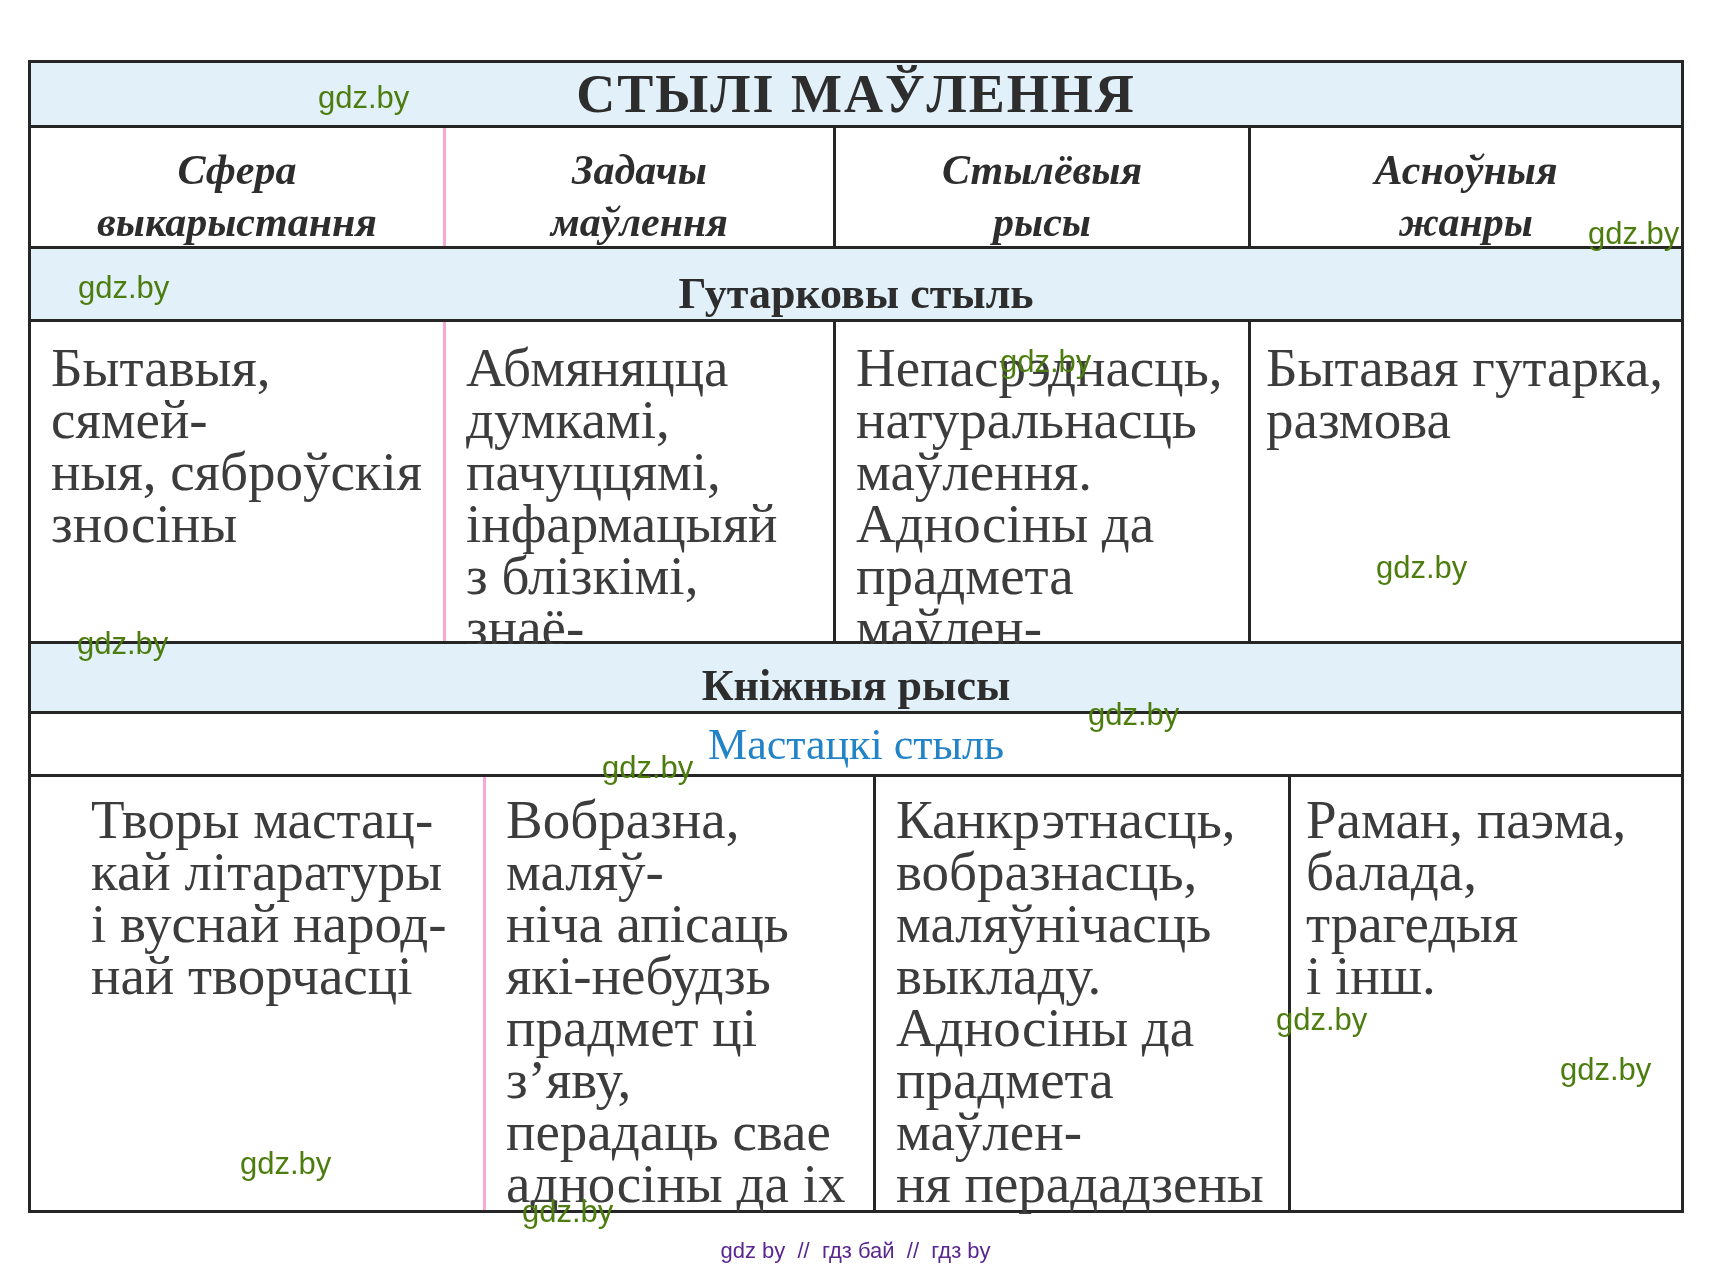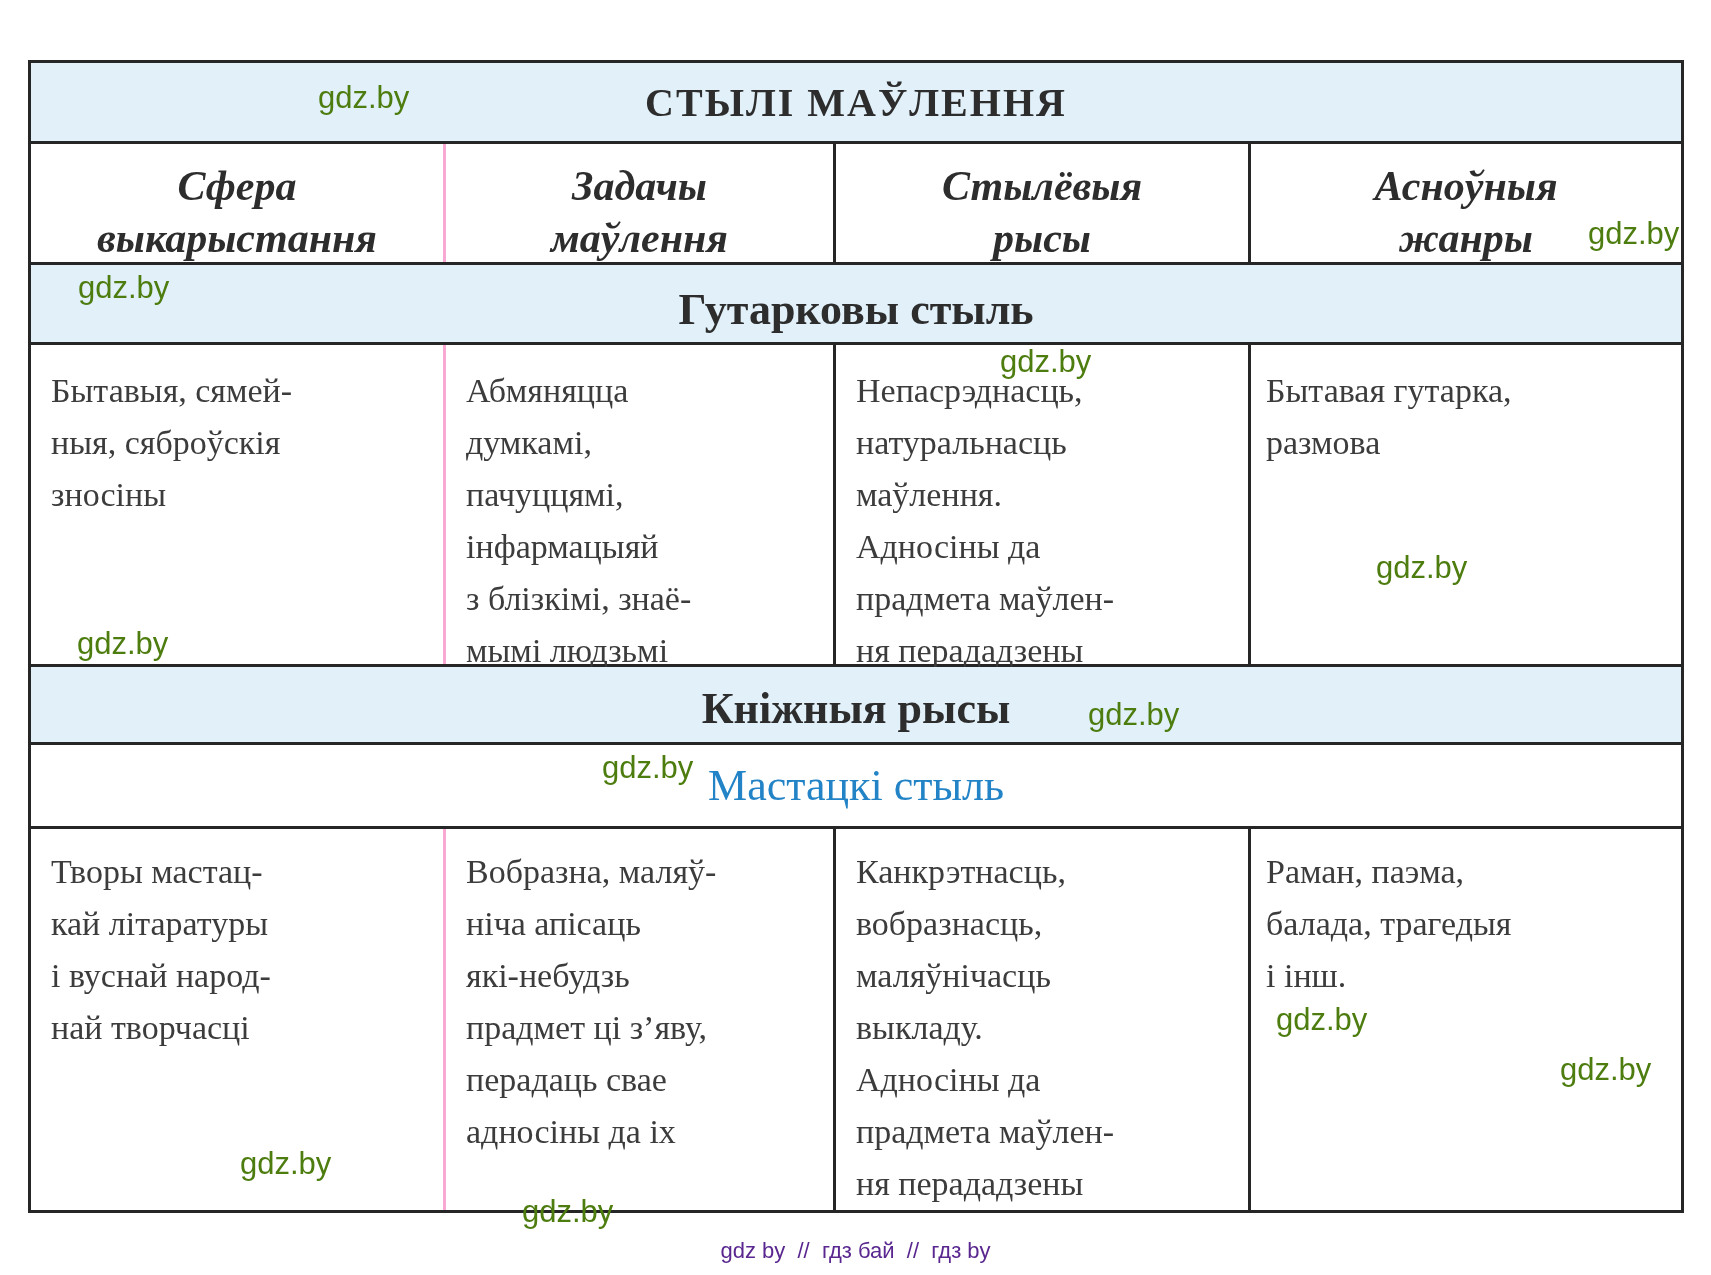--- a/index.html
+++ b/index.html
@@ -10,25 +10,25 @@
   }
   .top-banner{
     position:absolute; left:0; top:2px; width:100%; text-align:center;
     font-family:"Liberation Sans", sans-serif; font-size:31px; color:#29c429;
   }
   .tbl{
     position:absolute; left:28px; top:60px; width:1656px; height:1153px;
     border:3px solid #262626; display:flex; flex-direction:column; background:#ffffff;
   }
   .row{ border-bottom:3px solid #262626; }
-  .row:last-child{ border-bottom:none; }
+  .row:last-child{ border-bottom:none;padding-left:40px; }
   .band{ background:#e1f0f9; }
   .title-row{ height:86px; display:flex; align-items:center; justify-content:center; }
   .tbl-title{
-    font-size:40px; font-weight:bold; color:#2d2d2d; letter-spacing:2px;
+    font-size:54px; font-weight:bold; color:#2d2d2d; letter-spacing:2px;
   }
   .header-row{ height:121px; display:flex; }
   .cell{ height:100%; }
   .c1{ width:412px; }
   .c2{ width:390px; border-left:3px solid #f9a8d4; }
   .c3{ width:415px; border-left:3px solid #262626; }
   .c4{ flex:1; border-left:3px solid #262626; }
   .hcell{
     padding-top:16px; text-align:center; font-weight:bold; font-size:42px;
     line-height:52px; color:#2d2d2d; white-space:pre-line;font-style:italic;
@@ -36,21 +36,21 @@
   .section-row{ height:83px; text-align:center; padding-top:19px;
     font-weight:bold; font-size:44px; color:#2d2d2d; }
   .section-row2{ height:82px; text-align:center; padding-top:16px;
     font-weight:bold; font-size:44px; color:#2d2d2d; }
   .sub-row{ height:89px; display:flex; align-items:center; justify-content:center; }
   .sub-title{ font-size:44px; color:#2283c6; }
   .content-row{ display:flex; }
   .content-row.r4{ height:322px; }
   .content-row.r7{ flex:1; }
   .ccell{
-    font-size:34px; line-height:52px; color:#3c3c3c;
+    font-size:55px; line-height:52px; color:#3c3c3c;
     padding:20px 8px 0 20px; white-space:pre-line;
   }
   .r7 .ccell{ padding-top:17px; }
   .ccell.c4{ padding-left:15px; }
   .wm{
     position:absolute; font-family:"Liberation Sans", sans-serif;
     font-size:31px; color:#4d7c0f; line-height:1; white-space:nowrap;
   }
   .footer{
     position:absolute; left:0; top:1238px; width:100%; text-align:center;

